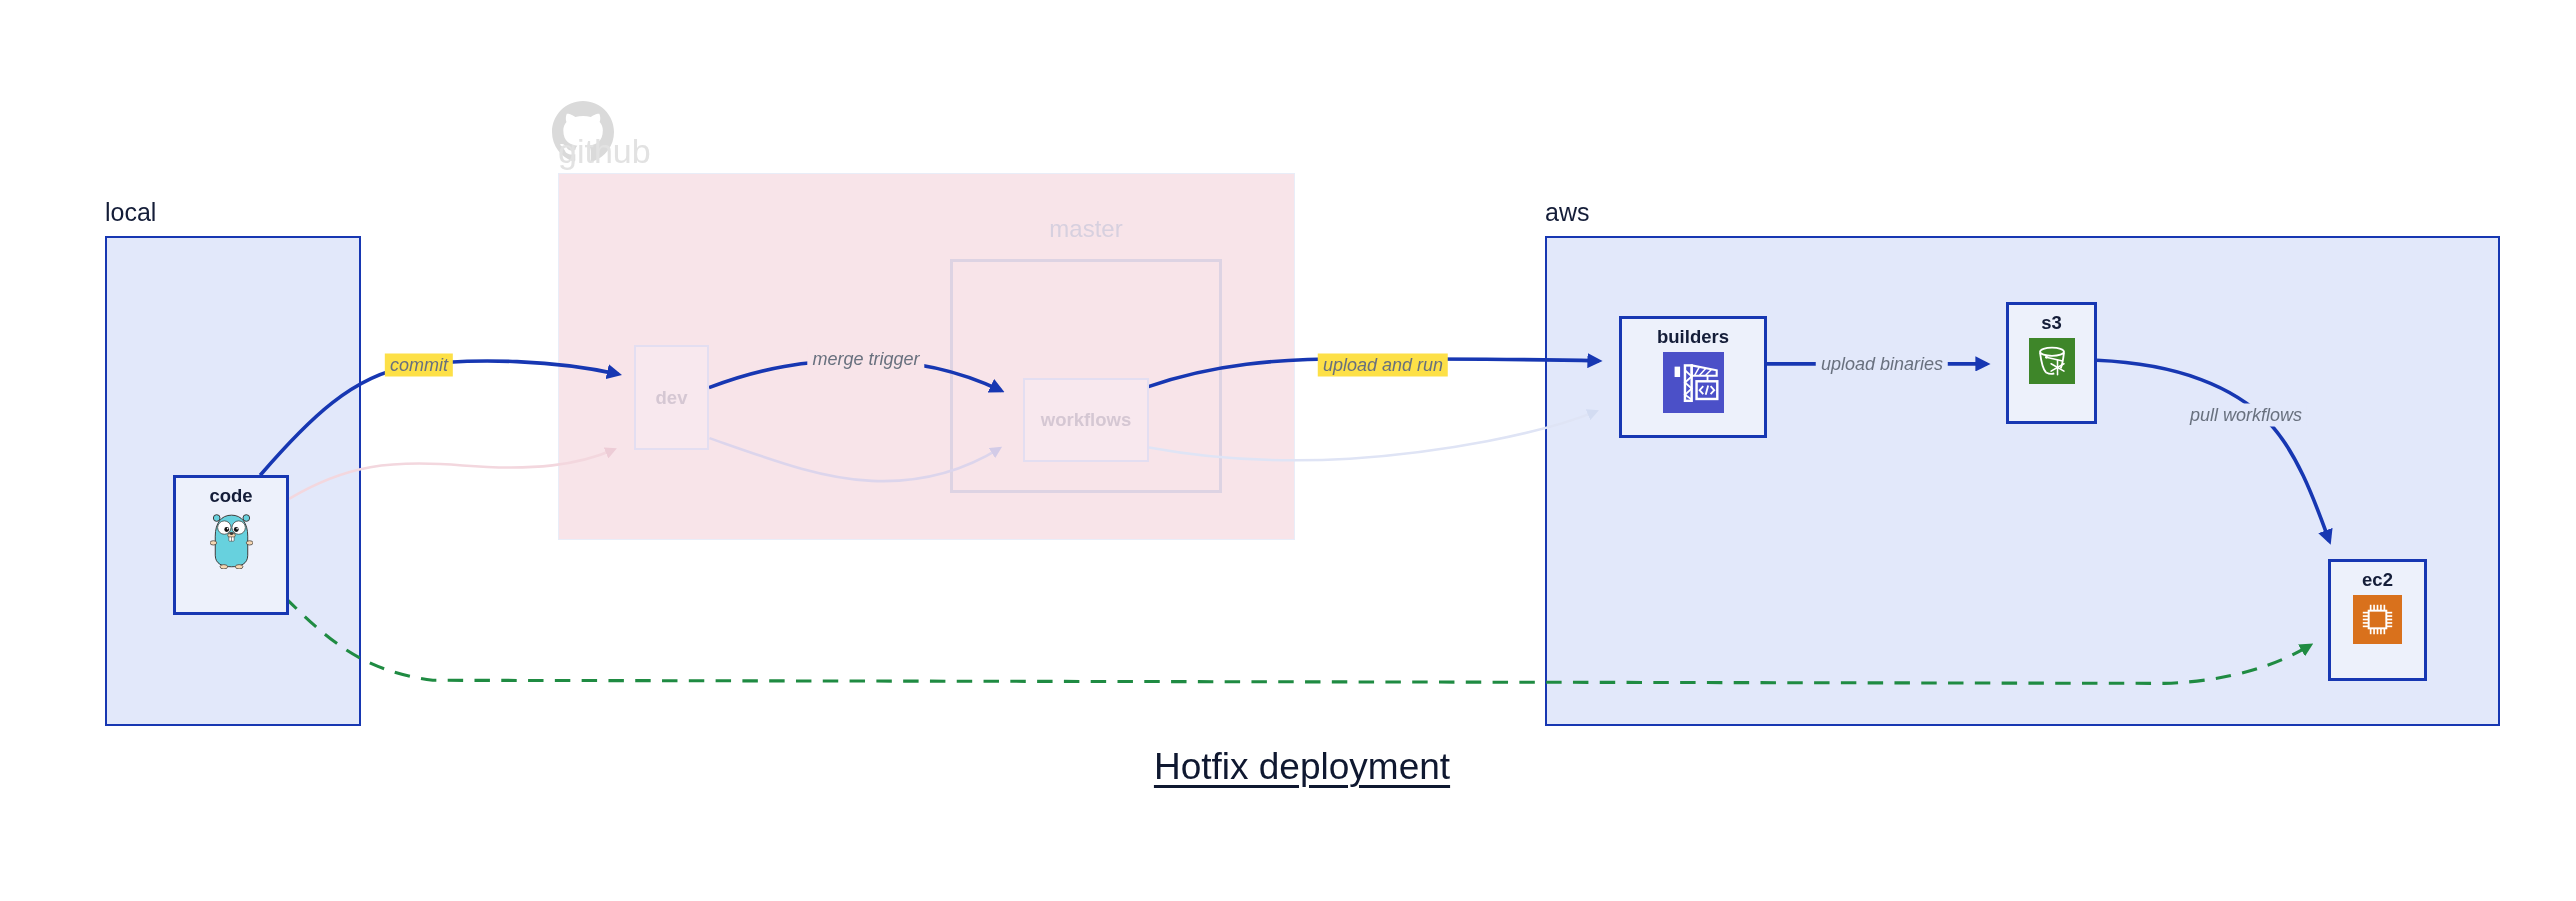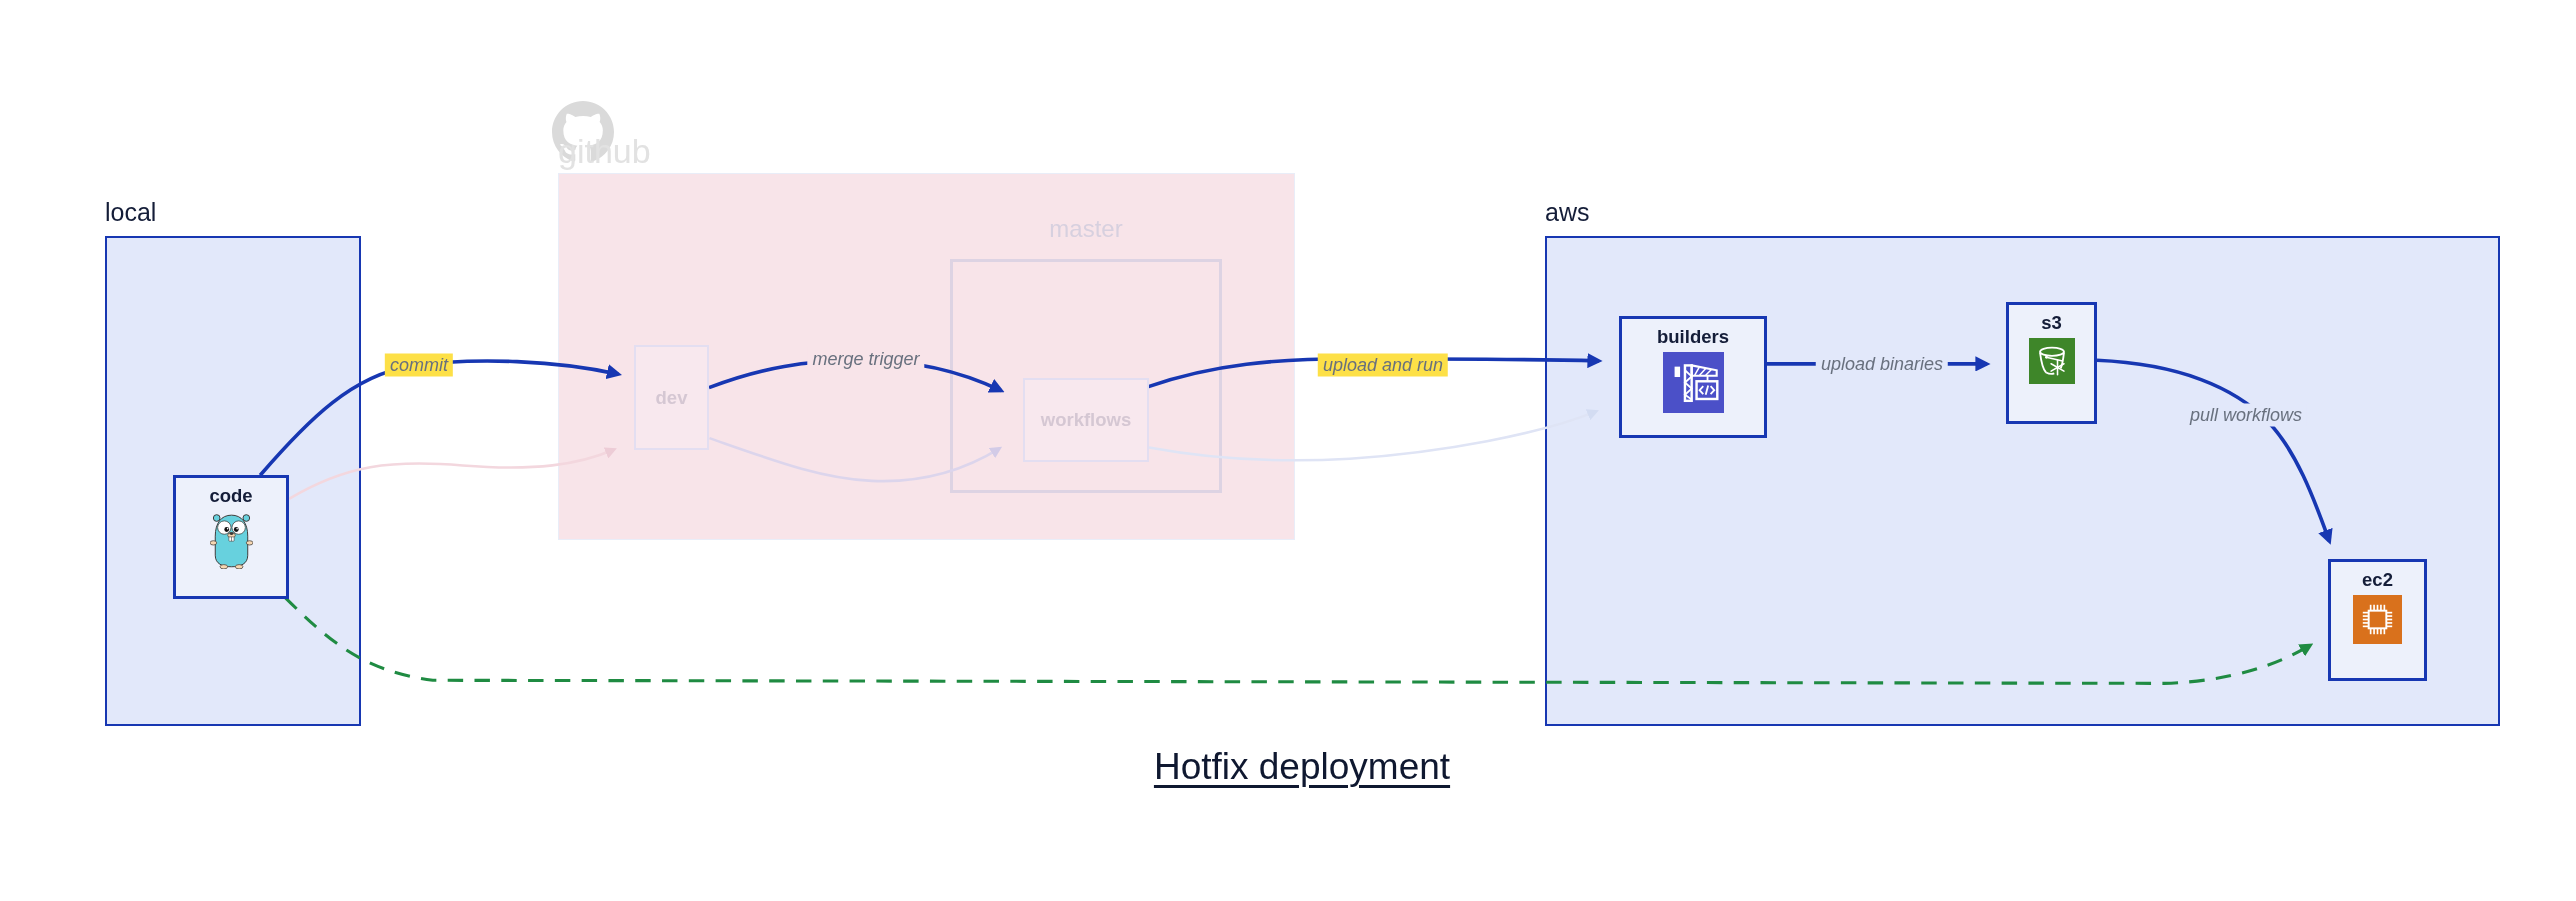--- a/index.html
+++ b/index.html
@@ -112,21 +112,21 @@
 
     <path class="edge e-green" marker-end="url(#ah-green)" d="M 554 1160 C 640 1245, 705 1302, 840 1320 L 4200 1326 C 4330 1322, 4420 1290, 4484 1252"></path>
   </svg>
 
   <span class="edge-label bg-white" style="left:419px;top:365px;">commit</span>
   <span class="edge-label bg-pink" style="left:866px;top:359px;">merge trigger</span>
   <span class="edge-label bg-white" style="left:1383px;top:365px;">upload and run</span>
   <span class="edge-label bg-blue" style="left:1882px;top:364px;">upload binaries</span>
   <span class="edge-label bg-blue" style="left:2246px;top:415px;">pull workflows</span>
 
-  <div class="node bluenode" style="left:173px;top:475px;width:116px;height:124px;">
+  <div class="node bluenode" style="left:173px;top:475px;width:116px;height:140px;">
     <div class="node-label">code</div>
     <div class="node-icon">
       <svg width="43" height="58" viewBox="0 0 90 120">
         <circle cx="14" cy="14" r="7" fill="#67d1de" stroke="#3a3633" stroke-width="2"></circle>
         <circle cx="76" cy="14" r="7" fill="#67d1de" stroke="#3a3633" stroke-width="2"></circle>
         <path d="M45 8 C66 8 79 24 79 52 L79 92 C79 110 64 116 45 116 C26 116 11 110 11 92 L11 52 C11 24 24 8 45 8 Z" fill="#67d1de" stroke="#3a3633" stroke-width="2"></path>
         <ellipse cx="7" cy="66" rx="7" ry="4.5" fill="#f6d7b2" stroke="#3a3633" stroke-width="1.5"></ellipse>
         <ellipse cx="83" cy="66" rx="7" ry="4.5" fill="#f6d7b2" stroke="#3a3633" stroke-width="1.5"></ellipse>
         <ellipse cx="29" cy="116" rx="8" ry="4.5" fill="#f6d7b2" stroke="#3a3633" stroke-width="1.5"></ellipse>
         <ellipse cx="61" cy="116" rx="8" ry="4.5" fill="#f6d7b2" stroke="#3a3633" stroke-width="1.5"></ellipse>

